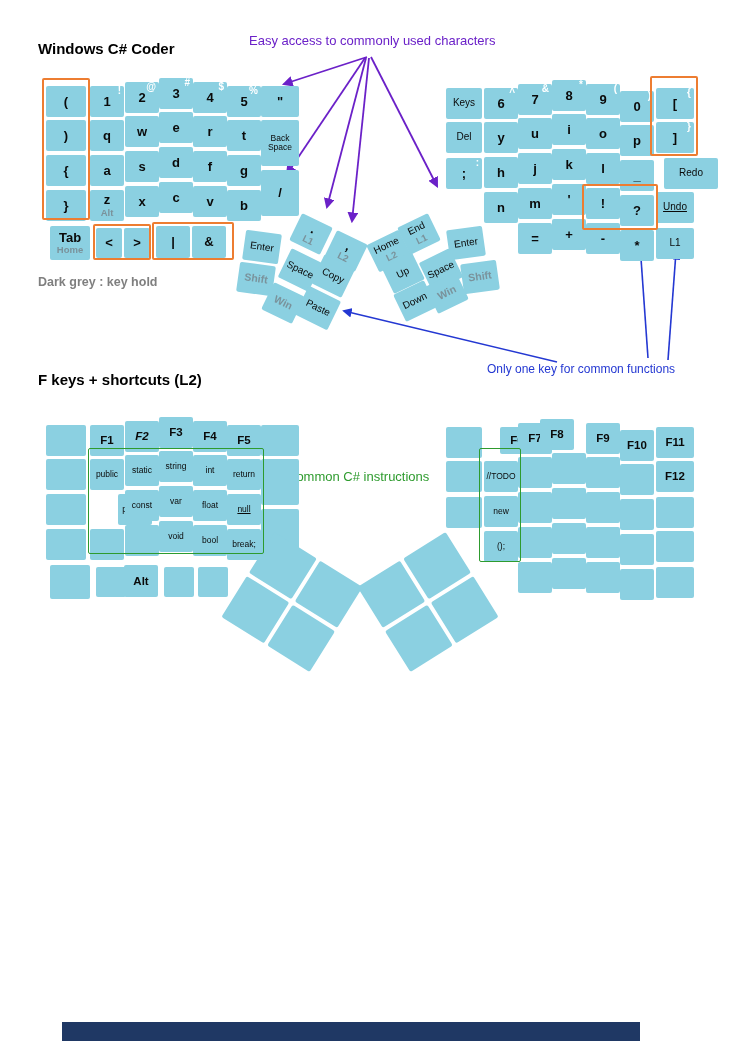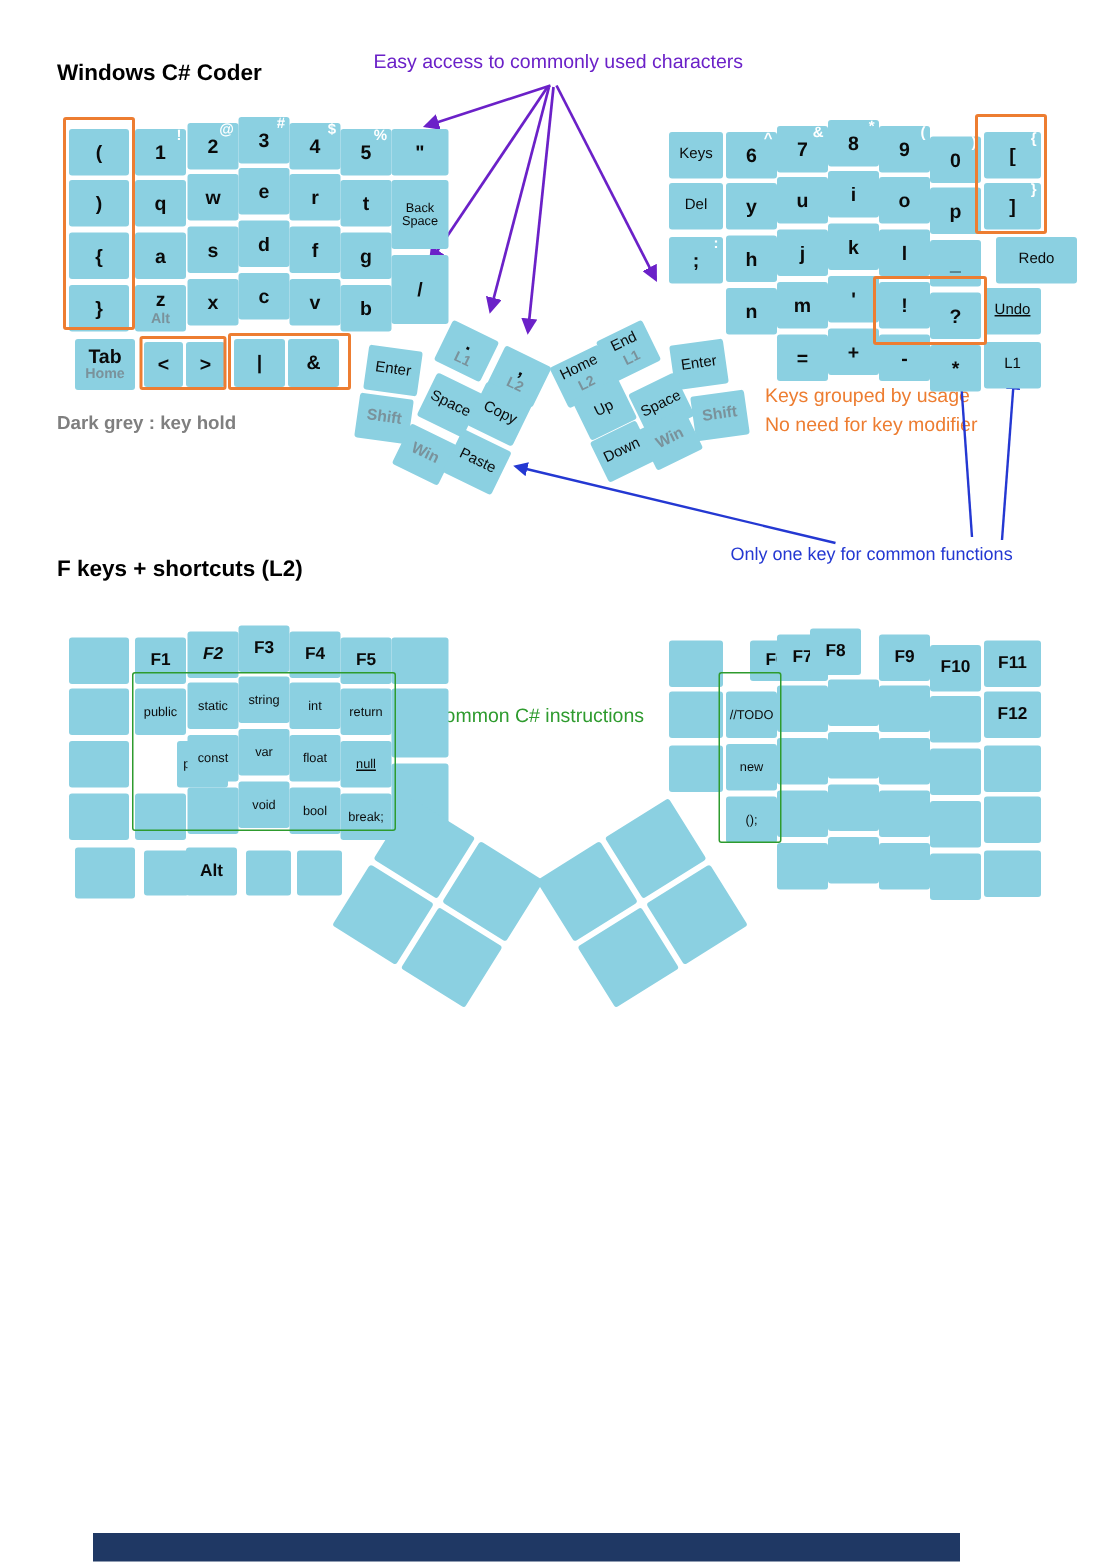--- a/index.html
+++ b/index.html
@@ -46,24 +46,20 @@
   #footer-bar { position:absolute; background:var(--navy); }
   #arrow-svg { position:absolute; left:0; top:0; pointer-events:none; }
 </style>
 </head>
 <body>
 
 <div id="board">
   <div id="title1">Windows C# Coder</div>
   <div id="note-easy" class="note">Easy access to commonly used characters</div>
   <div id="note-darkgrey" class="note">Dark grey : key hold</div>
-  <div id="note-grouped" class="note">
-    <div>Keys grouped by usage</div>
-    <div>No need for key modifier</div>
-  </div>
   <div id="note-onekey" class="note">Only one key for common functions</div>
   <div id="title2">F keys + shortcuts (L2)</div>
   <div id="note-csharp" class="note">Common C# instructions</div>
   <svg id="arrow-svg" width="736" height="1041">
       <defs>
         <marker id="ah-purple" viewBox="0 0 10 10" refX="8" refY="5" markerWidth="6" markerHeight="6" orient="auto">
           <path d="M0,0 L10,5 L0,10 z" fill="#6b21c8"></path>
         </marker>
         <marker id="ah-blue" viewBox="0 0 10 10" refX="8" refY="5" markerWidth="6" markerHeight="6" orient="auto">
           <path d="M0,0 L10,5 L0,10 z" fill="#2438d2"></path>

